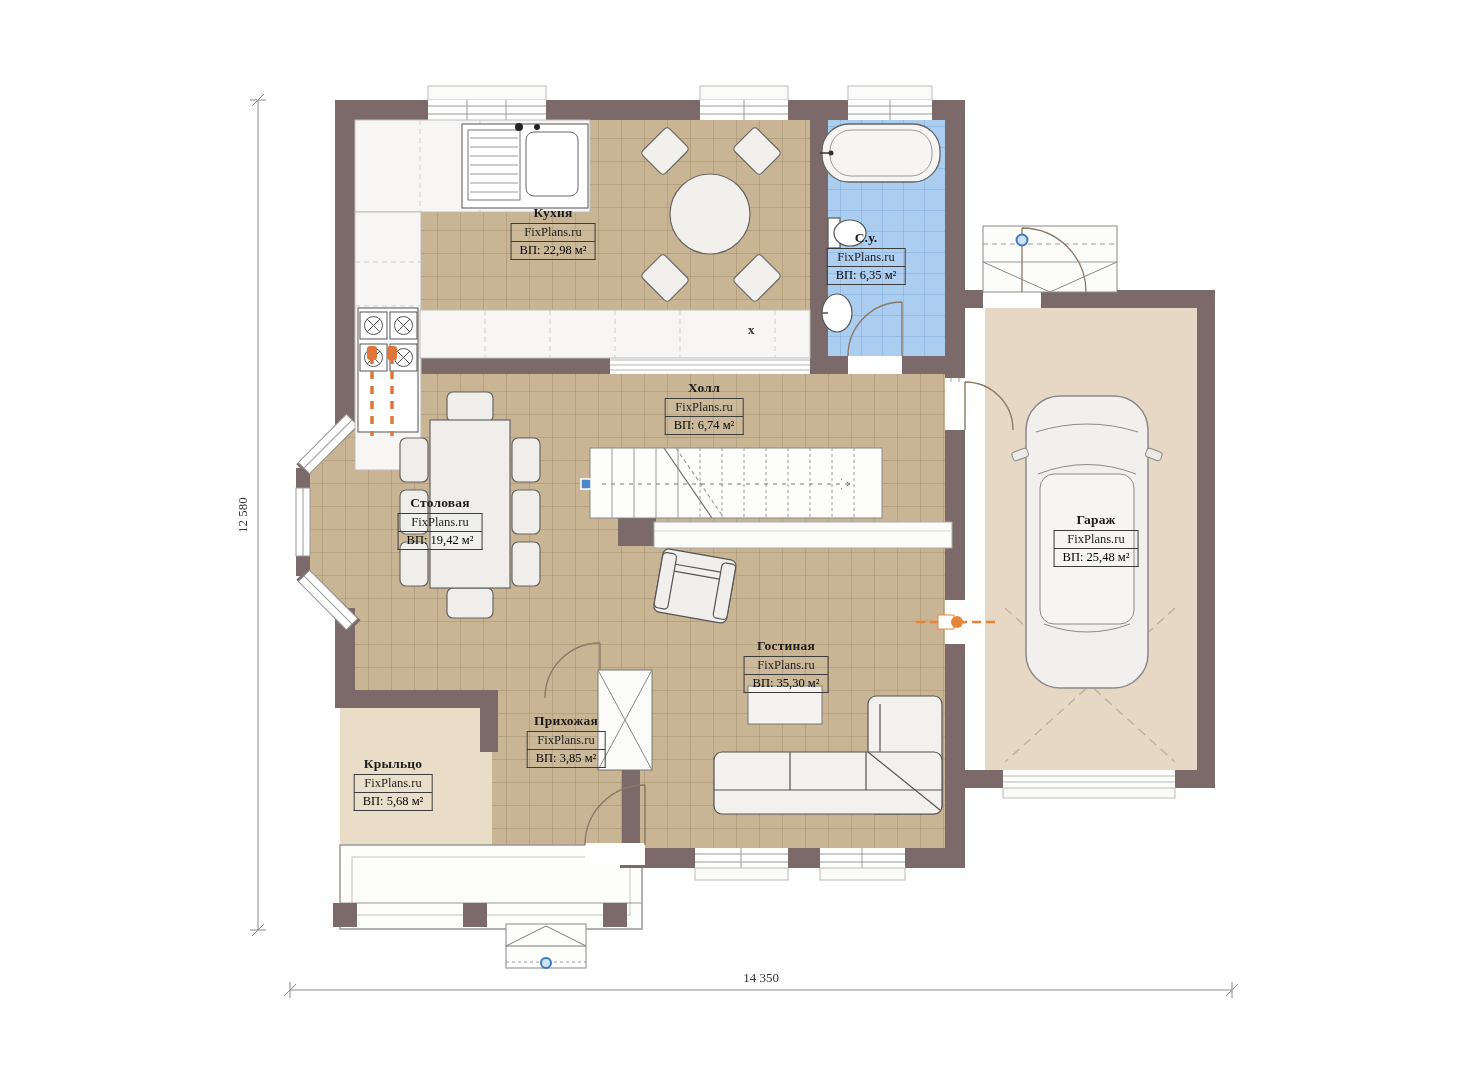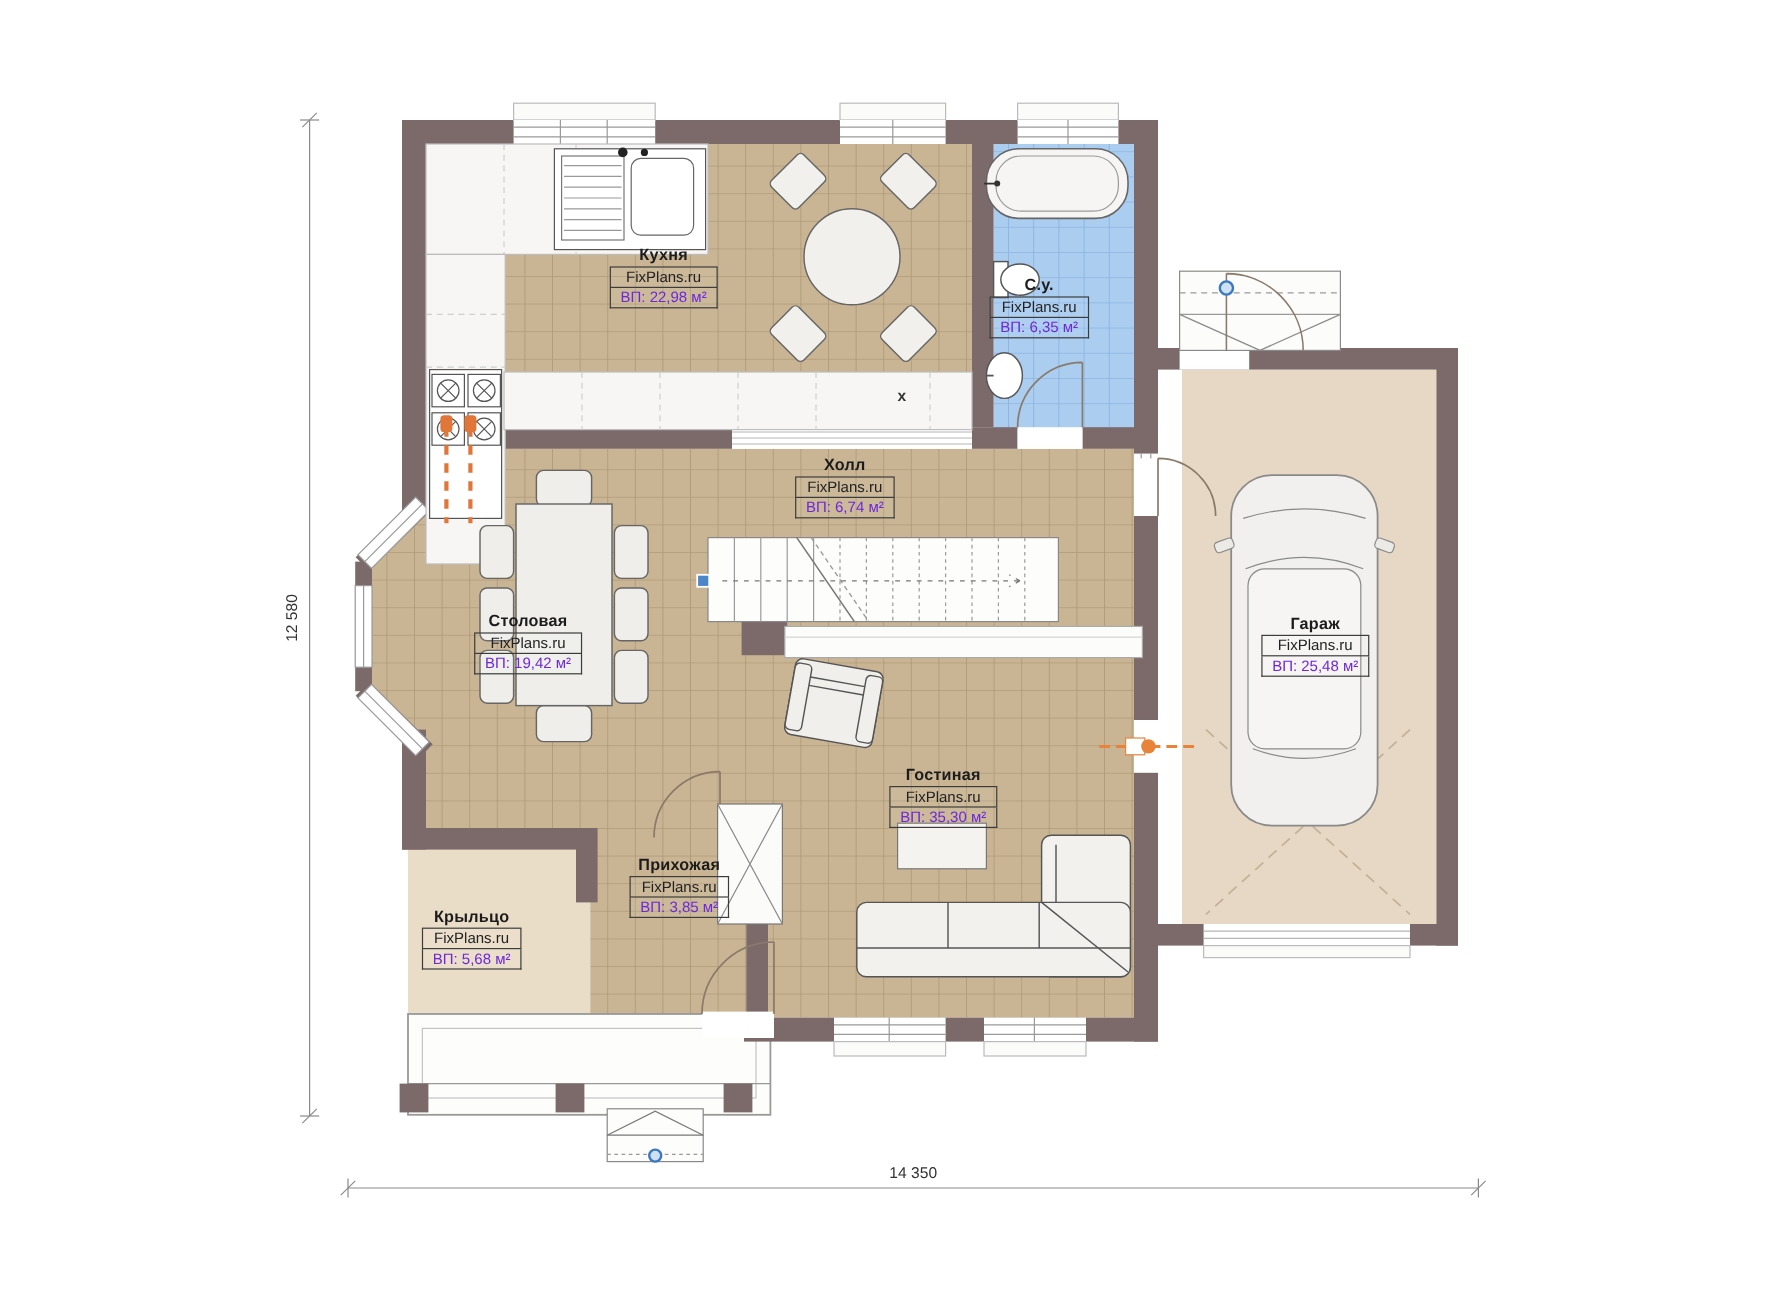--- a/index.html
+++ b/index.html
@@ -1,23 +1,23 @@
 <!DOCTYPE html>
 <html><head>
 <meta charset="utf-8">
 <style>
   html,body{margin:0;padding:0;background:#ffffff;}
   #page{position:relative;width:1474px;height:1080px;background:#ffffff;overflow:hidden;
-        font-family:Liberation Sans, sans-serif;}
+        font-family:Liberation Serif, serif;}
   #plan-svg{position:absolute;left:0;top:0;z-index:1;}
   .room-label{position:absolute;z-index:2;transform:translateX(-50%);text-align:center;}
   .room-name{font-size:13.5px;font-weight:bold;color:#1c1c1c;letter-spacing:.2px;margin-bottom:2px;white-space:nowrap;}
   .room-box{display:inline-block;}
   .room-box .wm{border:1px solid #3c3c3c;padding:1px 8px;font-size:12.5px;color:#222;background:rgba(255,255,255,0.06);white-space:nowrap;}
-  .room-box .area{border:1px solid #3c3c3c;border-top:none;padding:1px 8px;font-size:12.5px;color:#6d28d9;background:rgba(255,255,255,0.06);white-space:nowrap;}
+  .room-box .area{border:1px solid #3c3c3c;border-top:none;padding:1px 8px;font-size:12.5px;color:#000000;background:rgba(255,255,255,0.06);white-space:nowrap;}
   .dim-label{position:absolute;z-index:2;font-size:13px;color:#333;white-space:nowrap;}
   .dim-h{transform:translateX(-50%);}
   .dim-v{transform:translate(-50%,-50%) rotate(-90deg);}
   .small-mark{position:absolute;z-index:2;font-size:13px;font-weight:bold;color:#333;}
 </style>
 </head>
 <body>
 
 <div id="page">
 
@@ -316,21 +316,21 @@
   <div class="room-box"><div class="wm">FixPlans.ru</div>
   <div class="area">ВП: 6,35 м²</div></div>
 </div>
 
 <div class="room-label" style="left:704px;top:380px">
   <div class="room-name">Холл</div>
   <div class="room-box"><div class="wm">FixPlans.ru</div>
   <div class="area">ВП: 6,74 м²</div></div>
 </div>
 
-<div class="room-label" style="left:440px;top:510px">
+<div class="room-label" style="left:440px;top:495px">
   <div class="room-name">Столовая</div>
   <div class="room-box"><div class="wm">FixPlans.ru</div>
   <div class="area">ВП: 19,42 м²</div></div>
 </div>
 
 <div class="room-label" style="left:1096px;top:512px">
   <div class="room-name">Гараж</div>
   <div class="room-box"><div class="wm">FixPlans.ru</div>
   <div class="area">ВП: 25,48 м²</div></div>
 </div>

